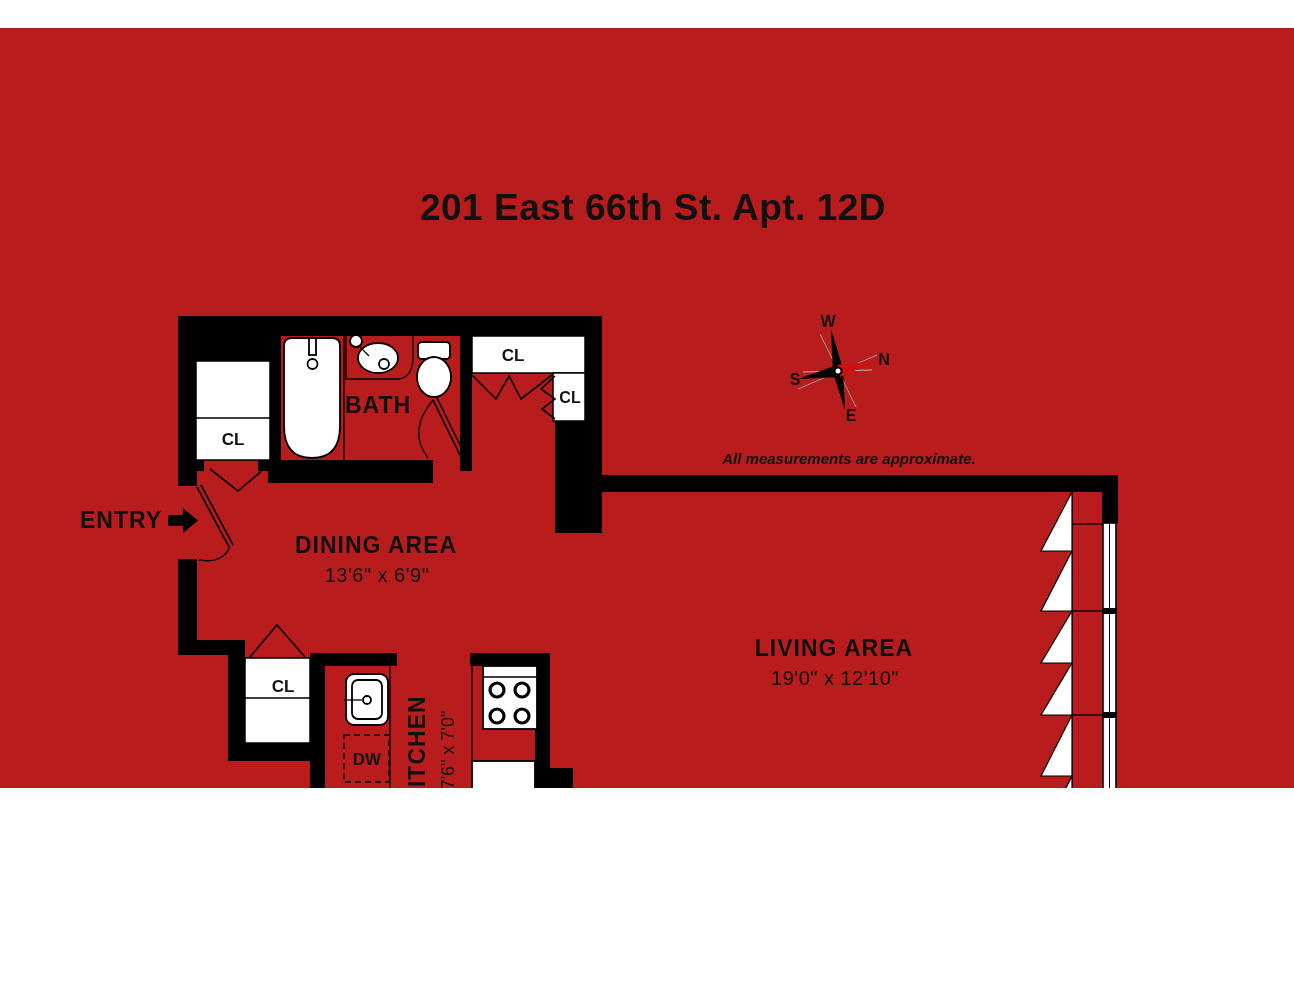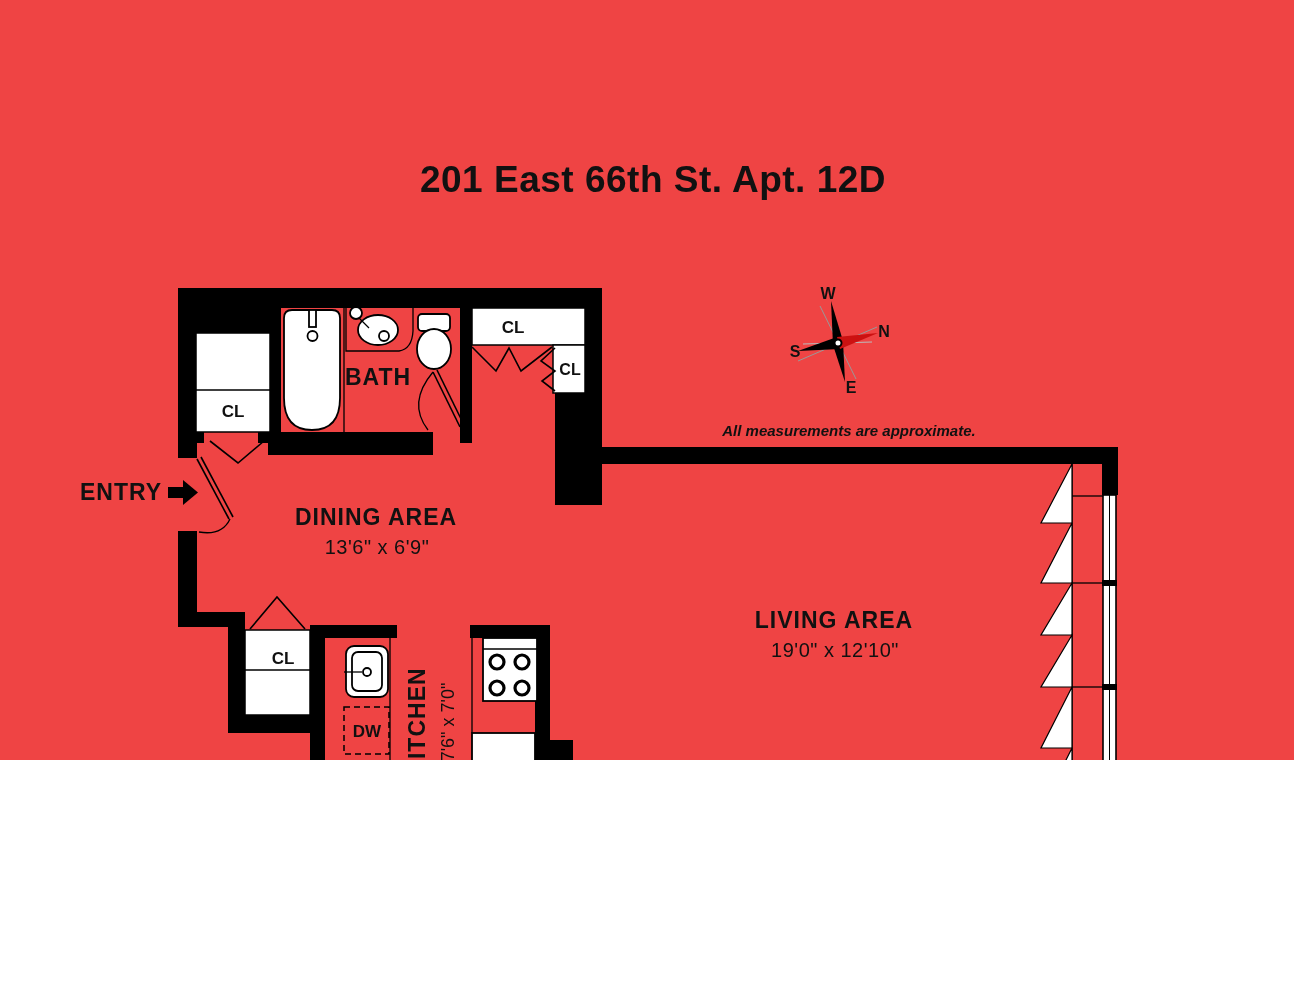--- a/index.html
+++ b/index.html
@@ -1,17 +1,17 @@
 <!DOCTYPE html>
 <html><head>
 <meta charset="utf-8">
 <style>
   html,body{margin:0;padding:0;background:#ffffff;}
-  .canvas{position:relative;width:1294px;height:760px;background:#ef4444;overflow:hidden;
-          font-family:"Liberation Sans","DejaVu Sans",sans-serif;}
+  .canvas{position:relative;width:1294px;height:760px;background:#b91c1c;overflow:hidden;
+          font-family:"Liberation Sans","DejaVu Sans",sans-serif;margin-top:28px;}
   svg{position:absolute;left:0;top:0;}
   text{fill:#111;}
   .t-title{font-size:37px;font-weight:bold;letter-spacing:0.5px;}
   .t-room{font-size:23px;font-weight:bold;letter-spacing:1px;}
   .t-dim{font-size:20px;font-weight:normal;letter-spacing:0.5px;}
   .t-cl{font-size:17px;font-weight:bold;}
   .t-cl-sm{font-size:16px;font-weight:bold;}
   .t-app{font-size:17px;font-weight:bold;}
   .t-entry{font-size:23px;font-weight:bold;letter-spacing:1px;}
   .t-compass{font-size:16px;font-weight:bold;}

